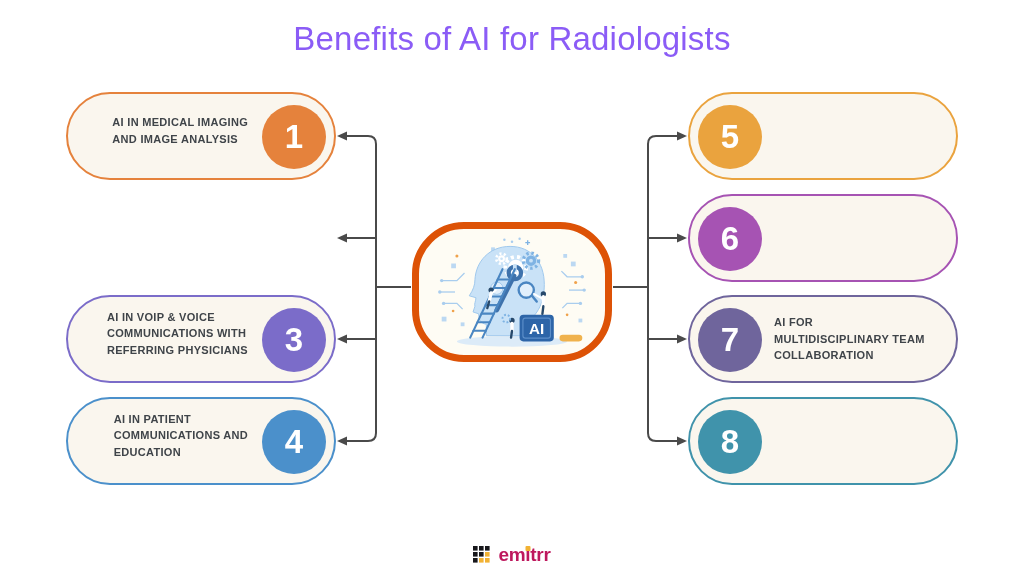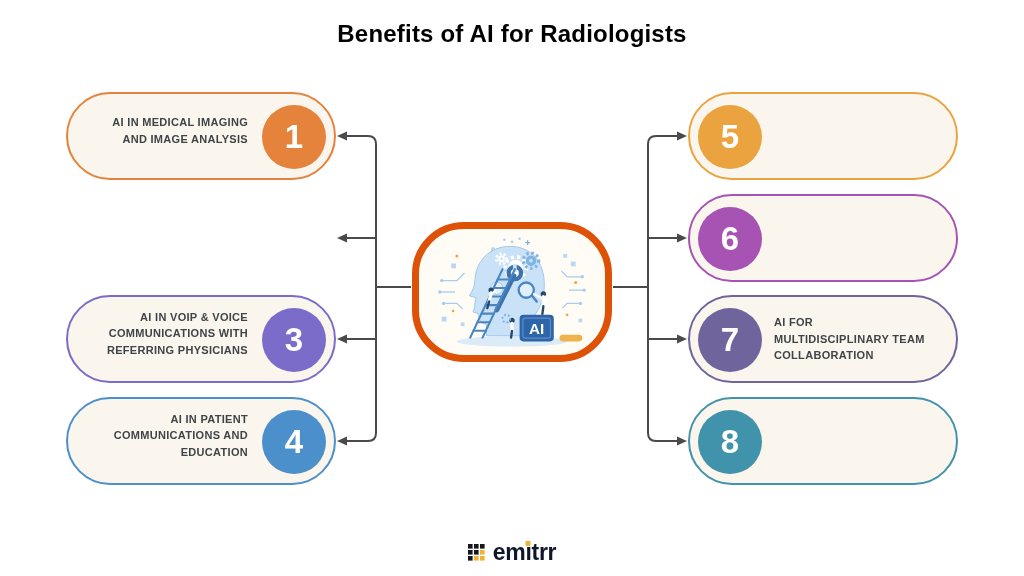--- a/index.html
+++ b/index.html
@@ -1,31 +1,31 @@
 <!DOCTYPE html>
 <html><head>
 <meta charset="utf-8">
 <style>
   * { margin:0; padding:0; box-sizing:border-box; }
   html,body { width:1024px; height:576px; background:#ffffff; overflow:hidden;
               font-family:"Liberation Sans", sans-serif; }
   #stage { position:relative; width:1024px; height:576px; background:#ffffff; }
 
   .title { position:absolute; top:20px; left:0; width:100%; text-align:center;
-           font-size:24px; font-weight:700; color:#000000; letter-spacing:.2px; }
+           font-size:33px; font-weight:400; color:#8b5cf6; letter-spacing:.2px; }
 
   
   .connectors { position:absolute; inset:0; pointer-events:none; }
   .connectors path { stroke:var(--c,#4a4a4a); stroke-width:2; fill:none; }
   .connectors polygon { fill:var(--c,#4a4a4a); }
 
   
   .pill { position:absolute; width:270px; height:88px; border:2px solid var(--c,#888);
           border-radius:44px; background:#faf6ee; display:flex; align-items:center; }
-  .pill.left  { left:66px;  justify-content:flex-end;  padding:0 86px 11px 30px; text-align:right; }
+  .pill.left  { left:66px;  justify-content:flex-end;  padding:0 86px 11px 30px; text-align:left; }
   .pill.right { left:688px; justify-content:flex-start; padding:0 14px 0 84px; text-align:left; }
   .p1 { top:92px; } .p2 { top:194px; } .p3 { top:295px; } .p4 { top:397px; }
 
   .pill-label { font-size:11px; font-weight:700; line-height:1.5; letter-spacing:.3px;
                 color:#3f4449; white-space:pre-line; }
 
   .badge { position:absolute; top:11px; width:64px; height:64px; border-radius:50%;
            background:var(--c,#888); color:#ffffff; display:flex; align-items:center;
            justify-content:center; font-size:33px; font-weight:700; }
   .pill.left  .badge { right:8px; }
@@ -34,21 +34,21 @@
   
   .hub { position:absolute; left:412px; top:222px; width:200px; height:140px;
          border:7px solid var(--c,#dd5206); border-radius:52px; background:#fefcf4;
          display:flex; align-items:center; justify-content:center; }
   .hub svg { display:block; }
 
   
   .footer { position:absolute; left:0; bottom:10px; width:100%;
             display:flex; align-items:center; justify-content:center; gap:7px; }
   .logo-mark { width:18px; height:18px; }
-  .logo-word { font-size:23px; font-weight:800; color:#0f172a; letter-spacing:-0.3px;
+  .logo-word { font-size:19px; font-weight:800; color:#be185d; letter-spacing:-0.3px;
                display:flex; align-items:baseline;text-align:right; }
   .logo-i { position:relative; }
   .logo-i::before { content:""; position:absolute; top:2px; left:50%;
                     transform:translateX(-50%); width:5px; height:5px;
                     border-radius:1px; background:var(--c,#f2b233); }
 </style>
 </head>
 <body>
 
 <div id="stage">

